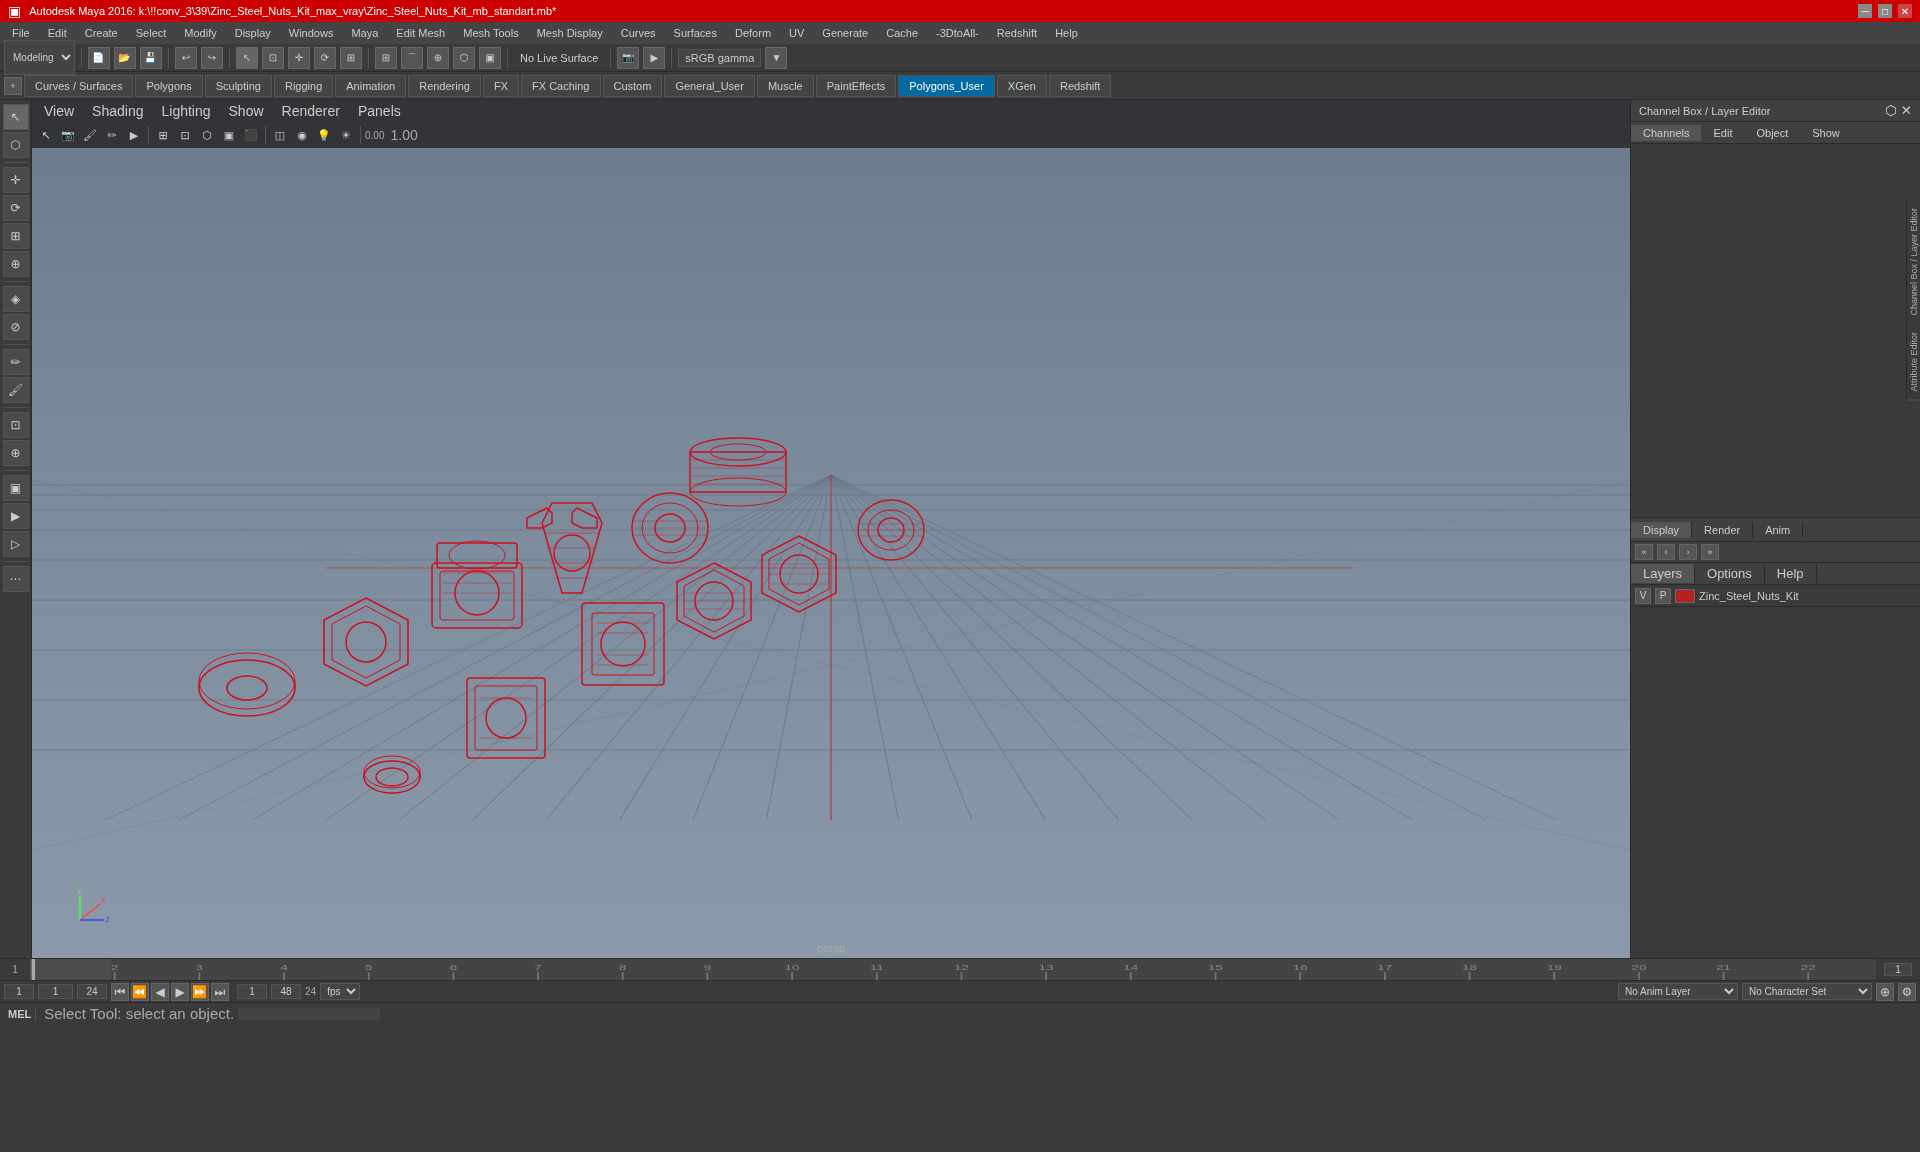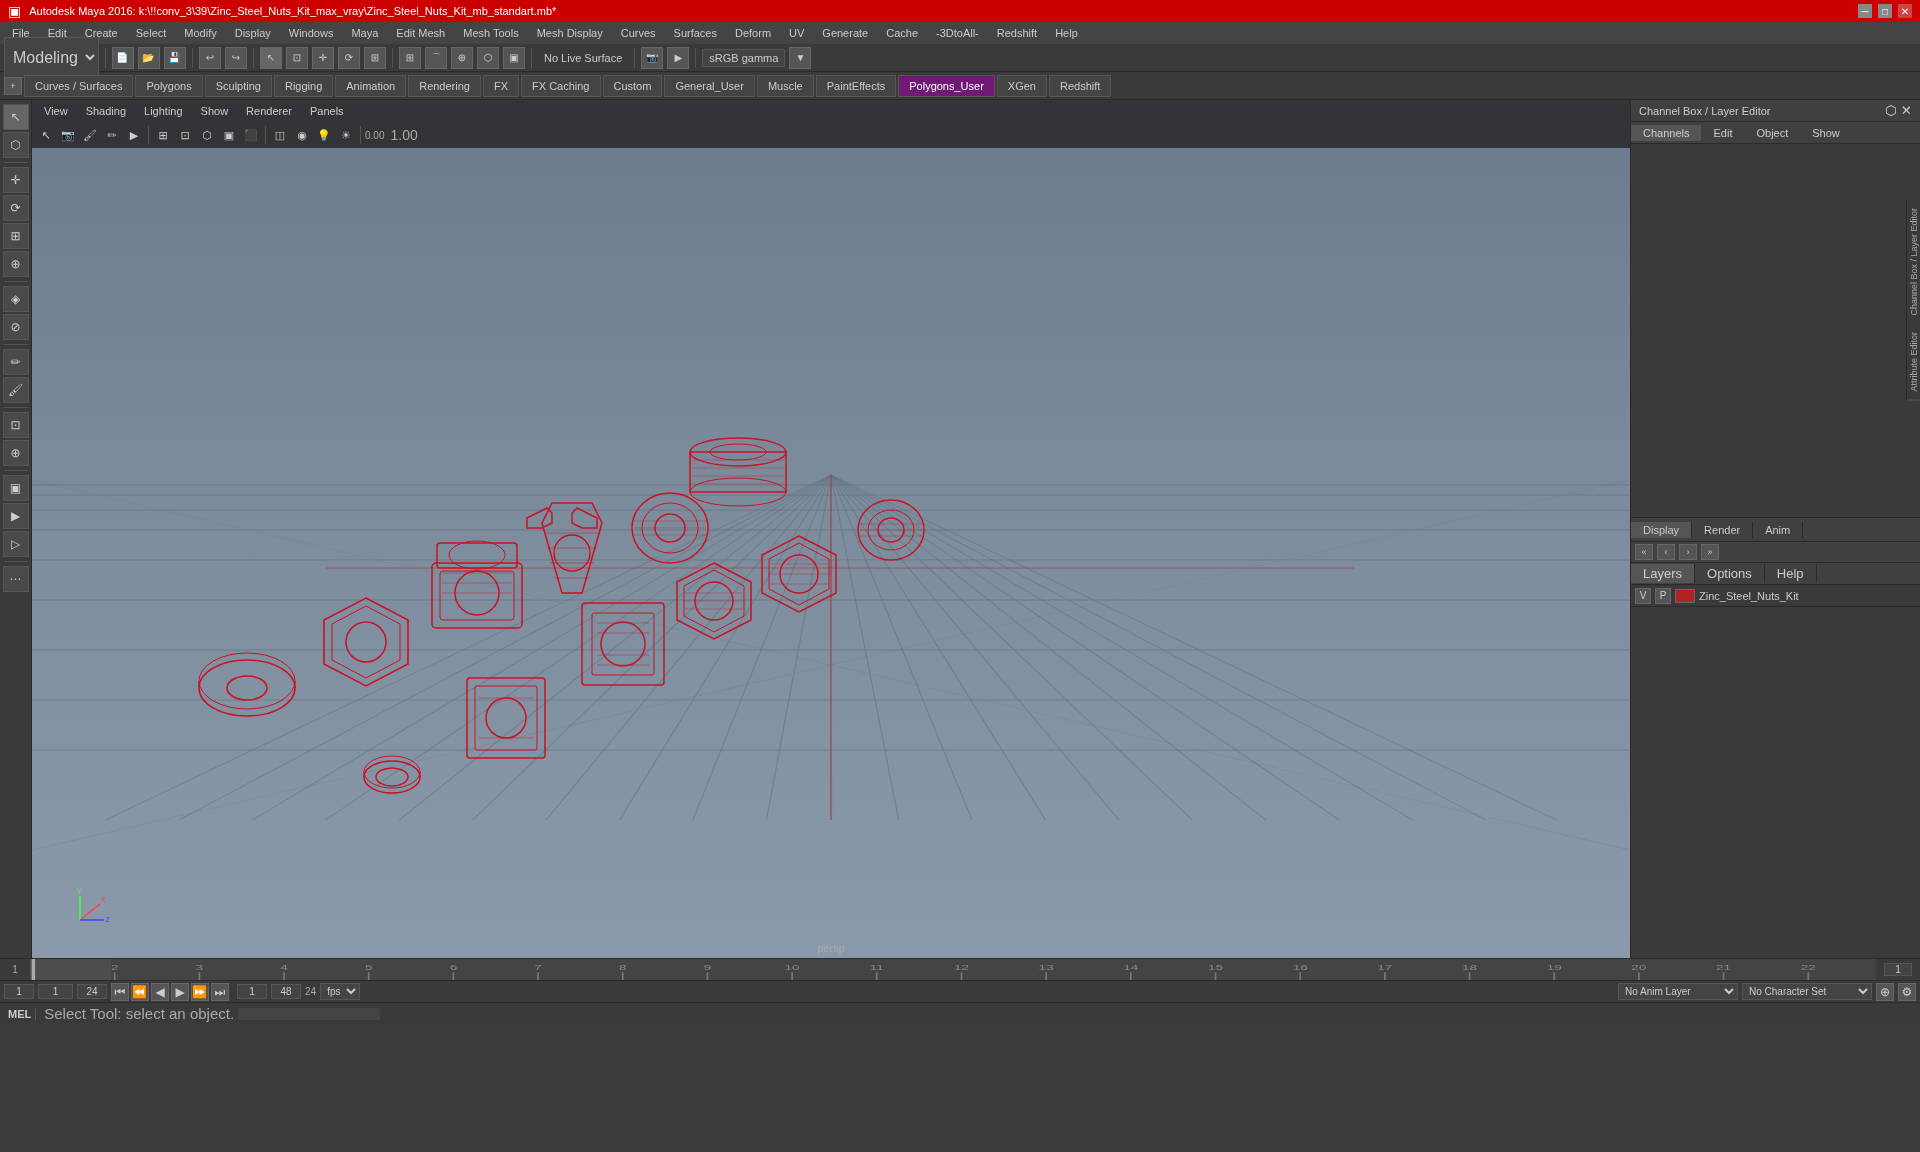--- a/index.html
+++ b/index.html
@@ -78,21 +78,21 @@
     }
     .toolbar-sep {
       width: 1px; height: 20px;
       background: #555;
       margin: 0 2px;
     }
     .toolbar-select {
       background: #444;
       border: 1px solid #555;
       color: #ccc;
-      font-size: 16px;
+      font-size: 10px;
       padding: 10px 4px;
     }
 
     
     #tab-bar {
       width: 100%;
       height: 28px;
       background: #3a3a3a;
       display: flex;
       align-items: center;
@@ -104,21 +104,21 @@
       padding: 4px 10px;
       cursor: pointer;
       color: #ccc;
       font-size: 11px;
       background: #444;
       border: 1px solid #555;
       height: 22px;
       display: flex; align-items: center;
     }
     .tab.active {
-      background: #701a75;
+      background: #0369a1;
       color: white;
     }
     .tab-icon {
       width: 18px; height: 18px;
       background: #555;
       border: 1px solid #666;
       display: flex; align-items: center; justify-content: center;
       font-size: 9px;
       cursor: pointer;
     }
@@ -167,21 +167,21 @@
       background: rgba(40,40,40,0.85);
       display: flex;
       align-items: center;
       gap: 2px;
       padding: 0 4px;
       z-index: 10;
     }
     .vp-menu-item {
       padding: 2px 8px;
       color: #ccc;
-      font-size: 11px;
+      font-size: 14px;
       cursor: pointer;
     }
 
     
     #viewport-toolbar {
       position: absolute;
       top: 22px; left: 0; right: 0;
       height: 26px;
       background: rgba(40,40,40,0.85);
       display: flex;

